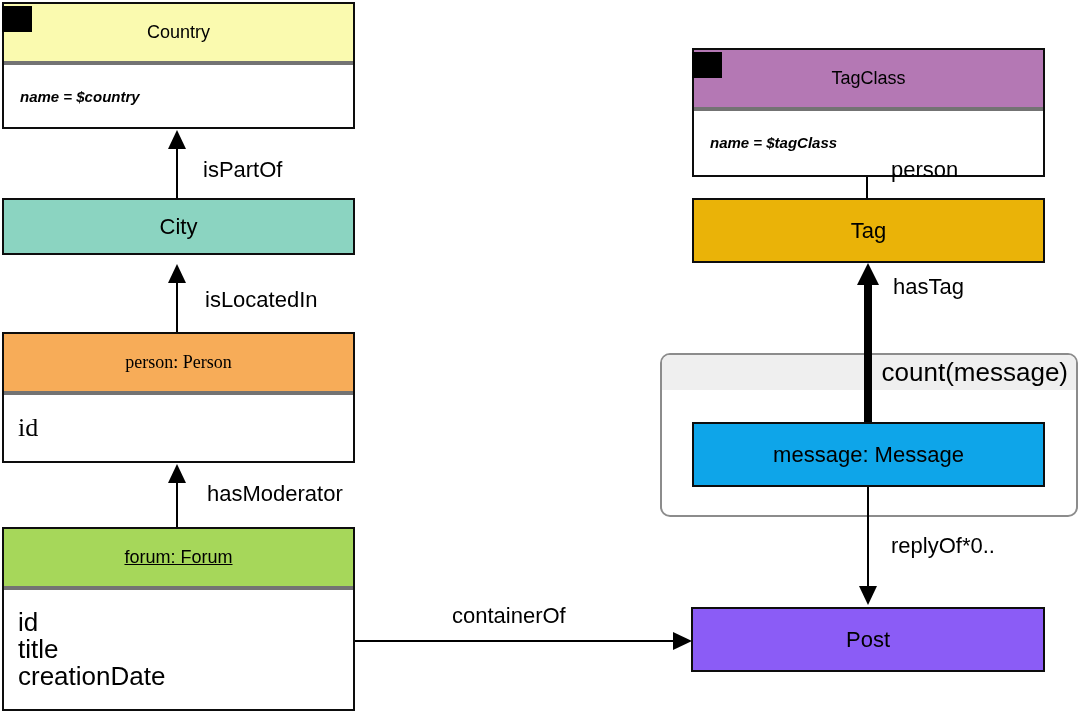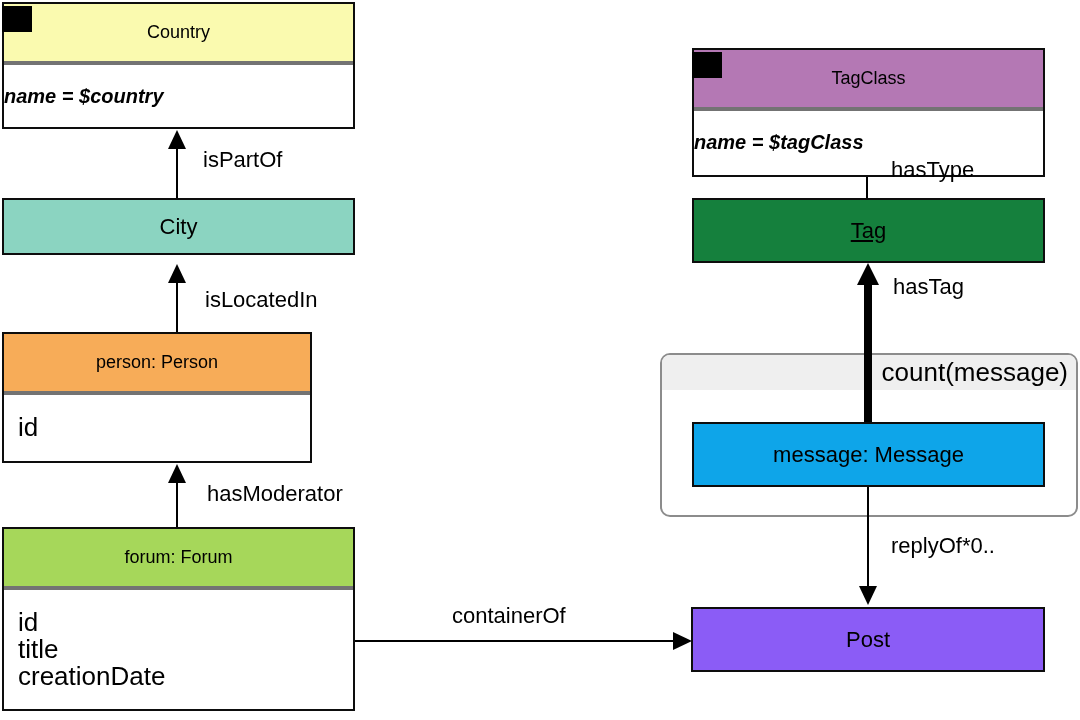--- a/index.html
+++ b/index.html
@@ -5,27 +5,27 @@
   html,body{margin:0;padding:0;background:#fff;}
   #canvas{
     position:relative;width:1080px;height:720px;background:#fff;overflow:hidden;
     font-family:"Liberation Sans", sans-serif;color:#000;
   }
   
   .node{position:absolute;border:2px solid #0d0d0d;box-sizing:border-box;background:#fff;z-index:3;}
   .node .hdr{position:relative;height:61px;border-bottom:4px solid #737373;display:flex;align-items:center;justify-content:center;font-size:18px;box-sizing:border-box;}
   .node.single{display:flex;align-items:center;justify-content:center;font-size:22px;}
   .node .bdy{box-sizing:border-box;}
-  .attr-em{display:flex;align-items:center;padding-left:0;font-size:20px;font-weight:bold;font-style:italic;}
+  .attr-em{display:flex;align-items:center;padding-left:16px;font-size:15px;font-weight:bold;font-style:italic;}
   .attr-list{display:flex;flex-direction:column;justify-content:center;padding-left:14px;font-size:26px;line-height:27px;}
   .marker{position:absolute;left:-2px;top:2px;width:30px;height:26px;background:#000;}
   
   .n-country {left:2px;  top:2px;  width:353px;height:127px;}
   .n-city    {left:2px;  top:198px;width:353px;height:57px;}
-  .n-person  {left:2px;  top:332px;width:310px;height:131px;}
+  .n-person  {left:2px;  top:332px;width:353px;height:131px;font-family:Liberation Serif, serif;}
   .n-forum   {left:2px;  top:527px;width:353px;height:184px;}
   .n-tagclass{left:692px;top:2px;  width:353px;height:129px;margin-top:46px;}
   .n-tag     {left:692px;top:198px;width:353px;height:65px;}
   .n-message {left:692px;top:422px;width:353px;height:65px;}
   .n-post    {left:691px;top:607px;width:354px;height:65px;}
   .n-country .bdy,.n-tagclass .bdy{height:62px;}
   .n-person .bdy{height:65px;}
   .n-forum .bdy{height:119px;}
   
   .group{position:absolute;left:660px;top:353px;width:418px;height:164px;border:2px solid #8c8c8c;border-radius:10px;box-sizing:border-box;background:#fff;overflow:hidden;z-index:1;}
@@ -40,21 +40,21 @@
   
   .e1s{left:176px;top:148px;width:2px;height:50px;}   .e1h{left:168px;top:130px;}
   .e2s{left:176px;top:282px;width:2px;height:50px;}   .e2h{left:168px;top:264px;}
   .e3s{left:176px;top:482px;width:2px;height:45px;}   .e3h{left:168px;top:464px;}
   .e4s{left:866px;top:148px;width:2px;height:50px;}   .e4h{left:858px;top:130px;}
   .e5s{left:864px;top:284px;width:8px;height:138px;}  .e5h{left:857px;top:263px;}
   .e6s{left:867px;top:487px;width:2px;height:101px;}  .e6h{left:859px;top:586px;}
   .e7s{left:355px;top:640px;width:319px;height:2px;}  .e7h{left:673px;top:632px;}
   
   .elabel{position:absolute;font-size:22px;white-space:nowrap;z-index:4;}
-  .l-ispartof   {left:203px;top:147px;}
+  .l-ispartof   {left:203px;top:157px;}
   .l-islocatedin{left:205px;top:287px;}
   .l-hasmoderator{left:207px;top:481px;}
   .l-containerof{left:452px;top:603px;}
   .l-hastype    {left:891px;top:157px;}
   .l-hastag     {left:893px;top:274px;}
   .l-replyof    {left:891px;top:533px;}
 </style>
 </head>
 <body>
 
@@ -78,21 +78,21 @@
   <div class="head head-up e2h"></div>
   <div class="head head-up e3h"></div>
   <div class="head head-up e4h"></div>
   <div class="head head-up-big e5h"></div>
   <div class="head head-down e6h"></div>
   <div class="head head-right e7h"></div>
 
   <div class="elabel l-ispartof">isPartOf</div>
   <div class="elabel l-islocatedin">isLocatedIn</div>
   <div class="elabel l-hasmoderator">hasModerator</div>
-  <div class="elabel l-hastype">hasType</div>
+  <div class="elabel l-hastype">person</div>
   <div class="elabel l-hastag">hasTag</div>
   <div class="elabel l-replyof">replyOf*0..</div>
   <div class="elabel l-containerof">containerOf</div>
 
   <div class="node n-country">
     <div class="hdr" style="background-color: rgb(250, 250, 175);">
       <span class="marker"></span>
       <span>Country</span>
     </div>
     <div class="bdy attr-em">
@@ -107,41 +107,41 @@
   <div class="node n-person">
     <div class="hdr" style="background-color: rgb(247, 172, 88);">
       <span>person: Person</span>
     </div>
     <div class="bdy attr-list">
       <span>id</span>
     </div>
   </div>
 
   <div class="node n-forum">
-    <div class="hdr" style="background-color: rgb(166, 215, 90);">
+    <div class="hdr" style="background-color: rgb(166, 215, 90); text-decoration: underline;">
       <span>forum: Forum</span>
     </div>
     <div class="bdy attr-list">
       <span>id</span>
       <span>title</span>
       <span>creationDate</span>
     </div>
   </div>
 
   <div class="node n-tagclass">
     <div class="hdr" style="background-color: rgb(180, 120, 180);">
       <span class="marker"></span>
       <span>TagClass</span>
     </div>
     <div class="bdy attr-em">
       <span>name = $tagClass</span>
     </div>
   </div>
 
-  <div class="node single n-tag" style="background-color: #15803d; text-decoration: underline;">
+  <div class="node single n-tag" style="background-color: #eab308;">
     <span>Tag</span>
   </div>
 
   <div class="node single n-message" style="background-color: #0ea5e9; text-align: right;">
     <span>message: Message</span>
   </div>
 
   <div class="node single n-post" style="background-color: #8b5cf6;">
     <span>Post</span>
   </div>

